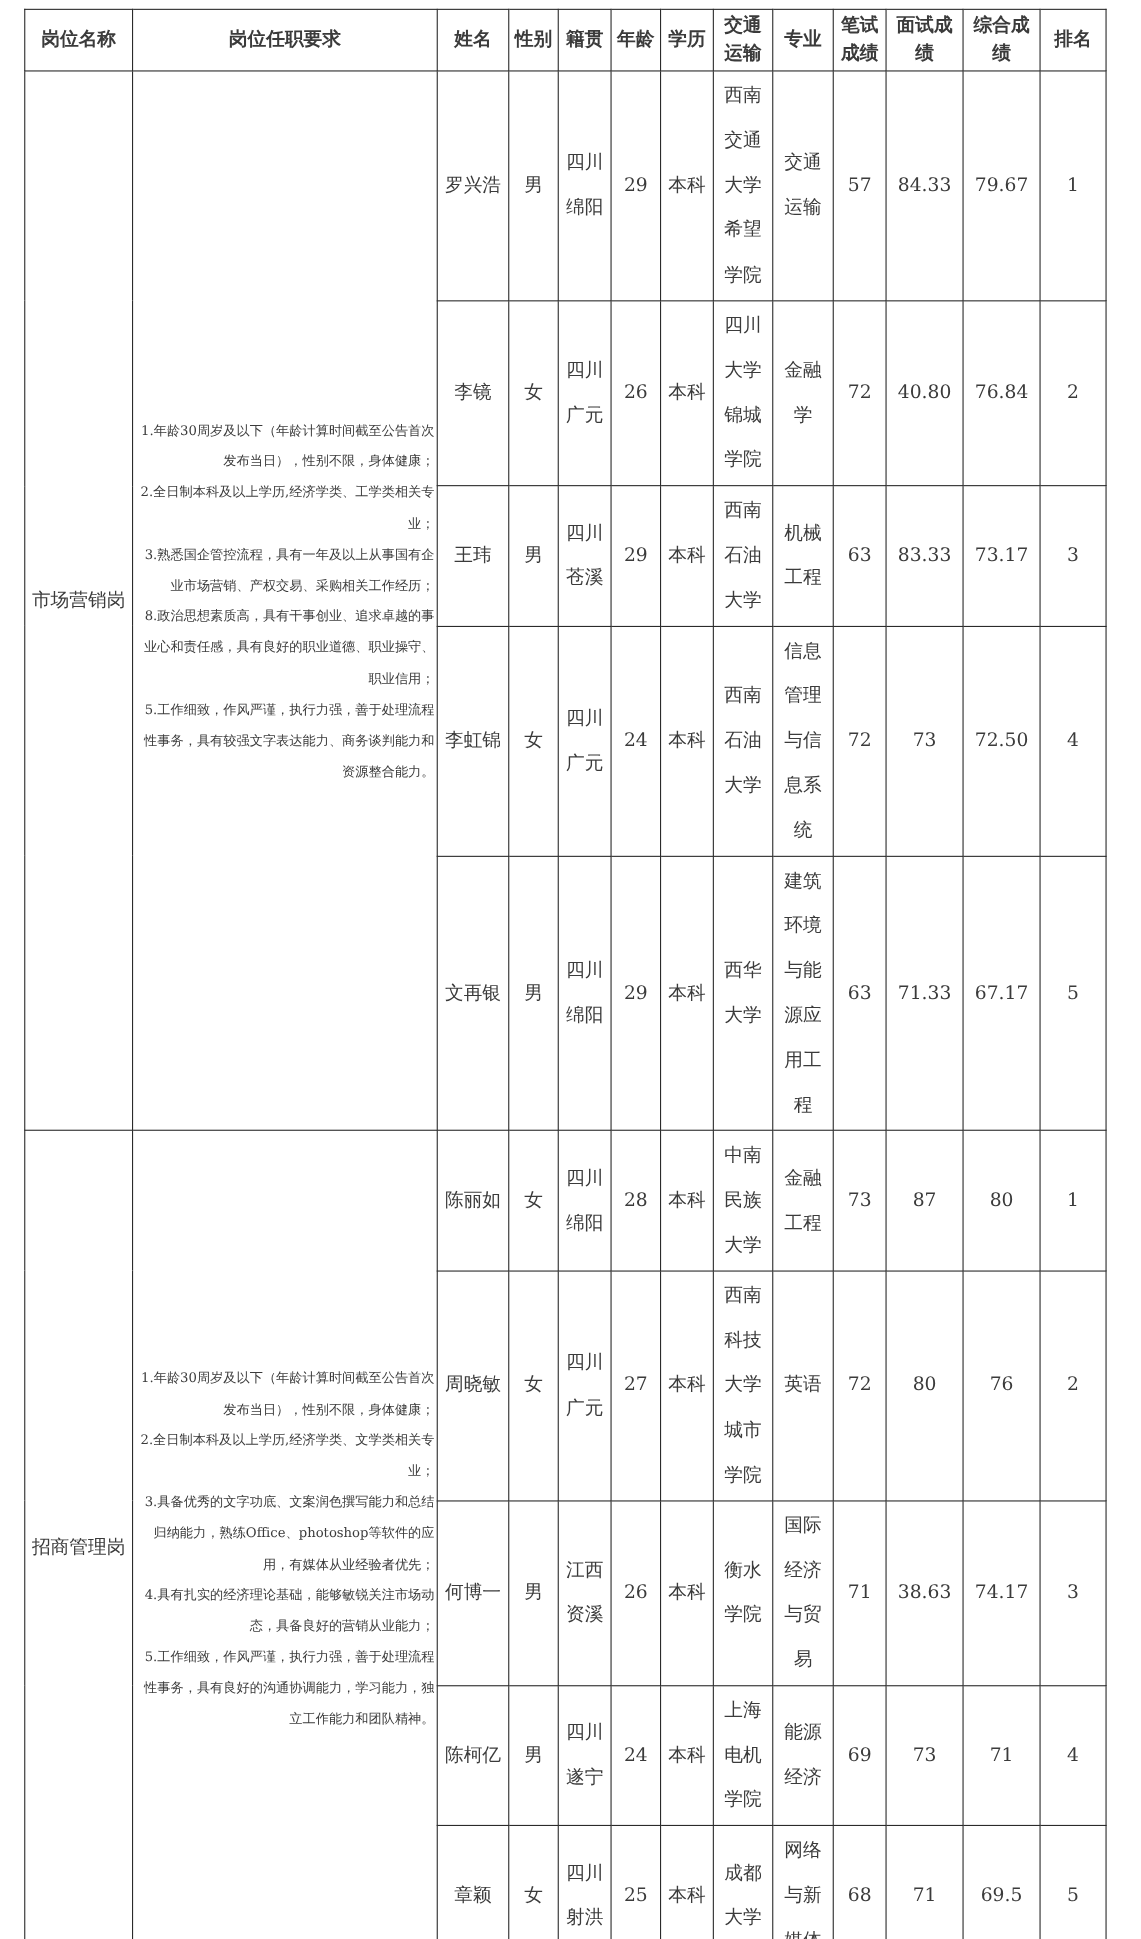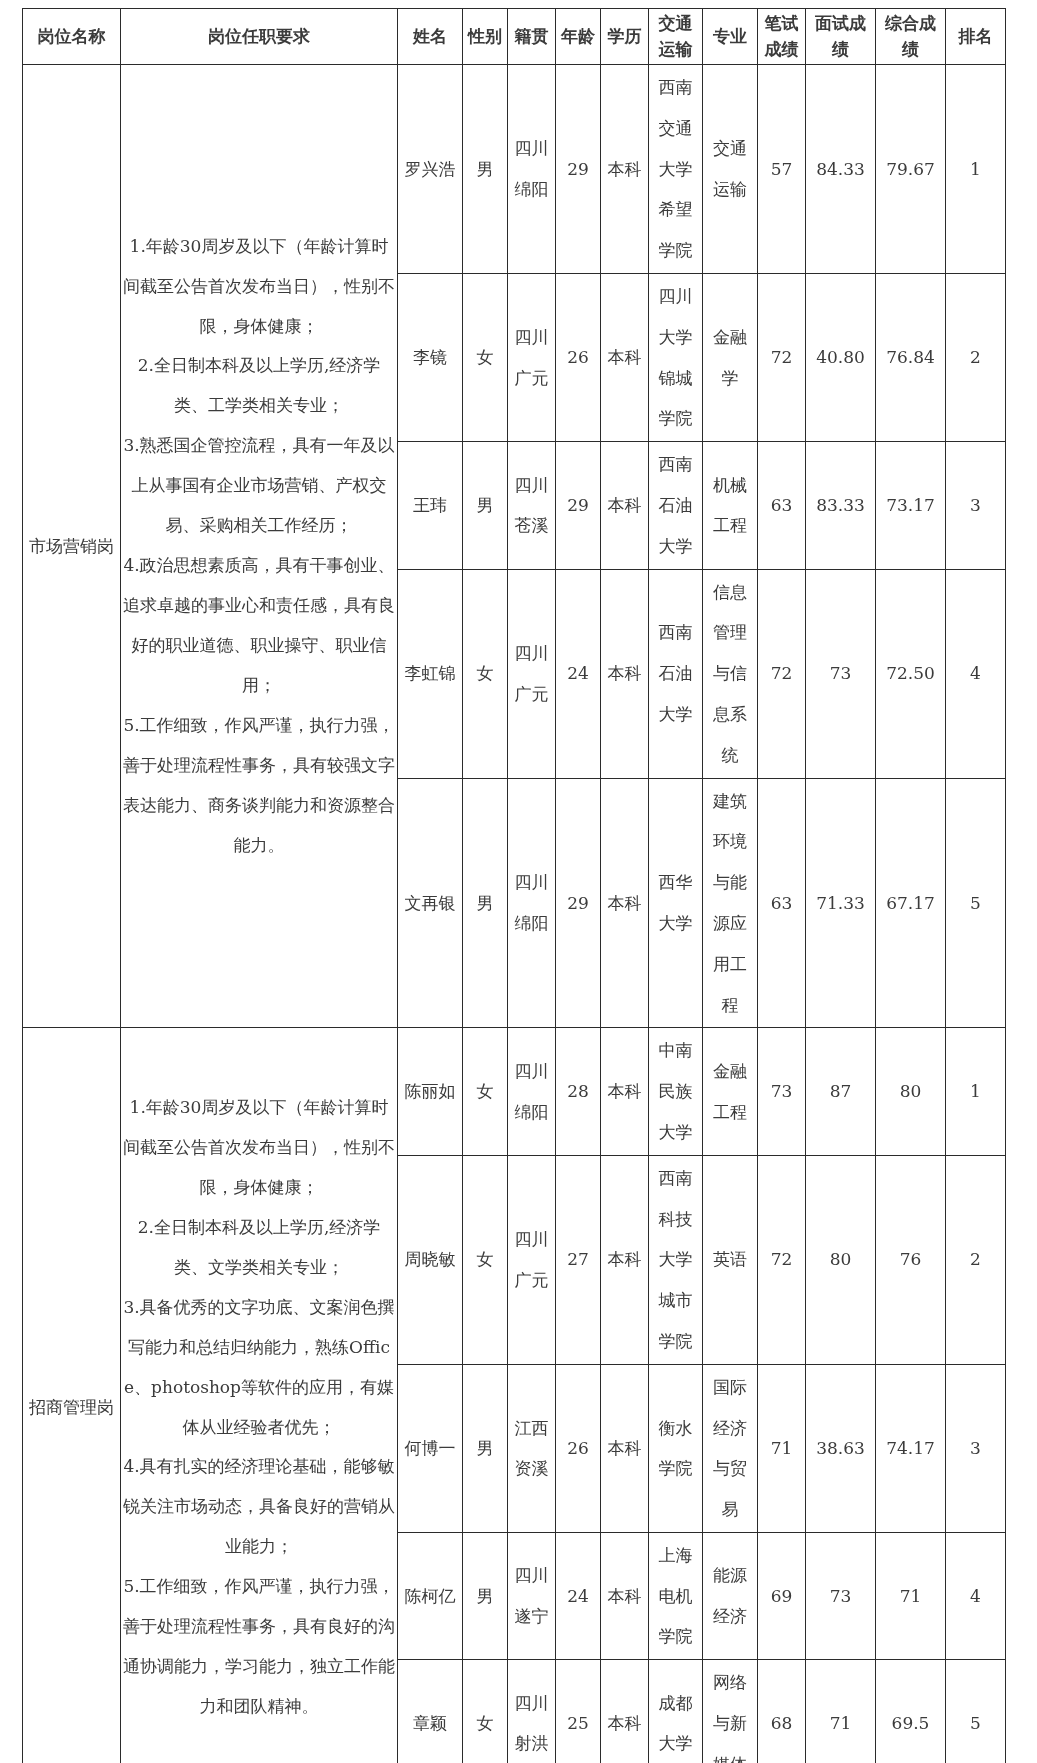--- a/index.html
+++ b/index.html
@@ -37,23 +37,23 @@
   }
   table.results td {
     line-height: 2.4;
   }
   td.req-cell {
     text-align: left;
     padding: 8px 12px 8px 12px;
   }
   td.req-cell p {
     margin: 0;
-    font-size: 17px;
+    font-size: 12px;
     line-height: 2.35;
-    text-align: center;
+    text-align: right;
   }
   
   tr.hrow  { height: 52px; }
   tr.h-r1  { height: 208px; }
   tr.h-r2  { height: 164px; }
   tr.h-r3  { height: 122px; }
   tr.h-r4  { height: 206px; }
   tr.h-r5  { height: 246px; }
   tr.h-r6  { height: 121px; }
   tr.h-r7  { height: 206px; }
@@ -99,21 +99,21 @@
       </tr>
     </thead>
     <tbody>
 
       <tr class="h-r1">
         <td rowspan="5">市场营销岗</td>
         <td rowspan="5" class="req-cell">
           <p>1.年龄30周岁及以下（年龄计算时间截至公告首次发布当日），性别不限，身体健康；</p>
           <p>2.全日制本科及以上学历,经济学类、工学类相关专业；</p>
           <p>3.熟悉国企管控流程，具有一年及以上从事国有企业市场营销、产权交易、采购相关工作经历；</p>
-          <p>4.政治思想素质高，具有干事创业、追求卓越的事业心和责任感，具有良好的职业道德、职业操守、职业信用；</p>
+          <p>8.政治思想素质高，具有干事创业、追求卓越的事业心和责任感，具有良好的职业道德、职业操守、职业信用；</p>
           <p>5.工作细致，作风严谨，执行力强，善于处理流程性事务，具有较强文字表达能力、商务谈判能力和资源整合能力。</p>
         </td>
         <td>罗兴浩</td>
         <td>男</td>
         <td>四川绵阳</td>
         <td>29</td>
         <td>本科</td>
         <td>西南交通大学希望学院</td>
         <td>交通运输</td>
         <td>57</td>

